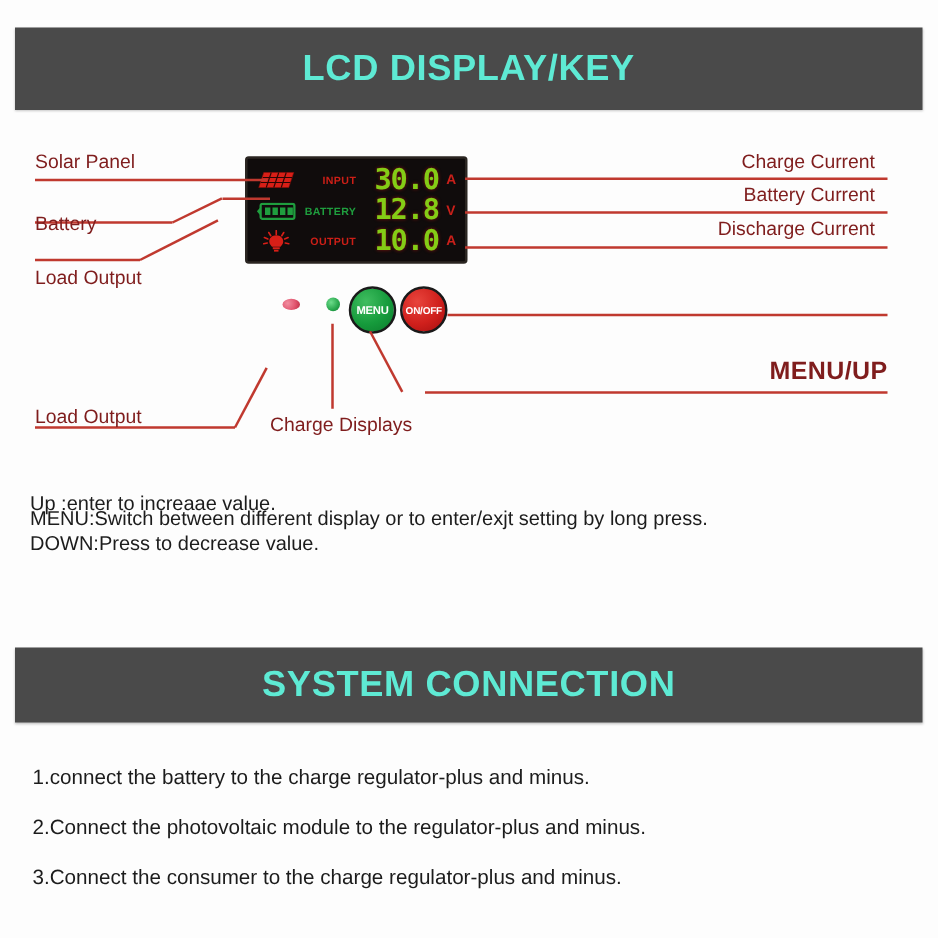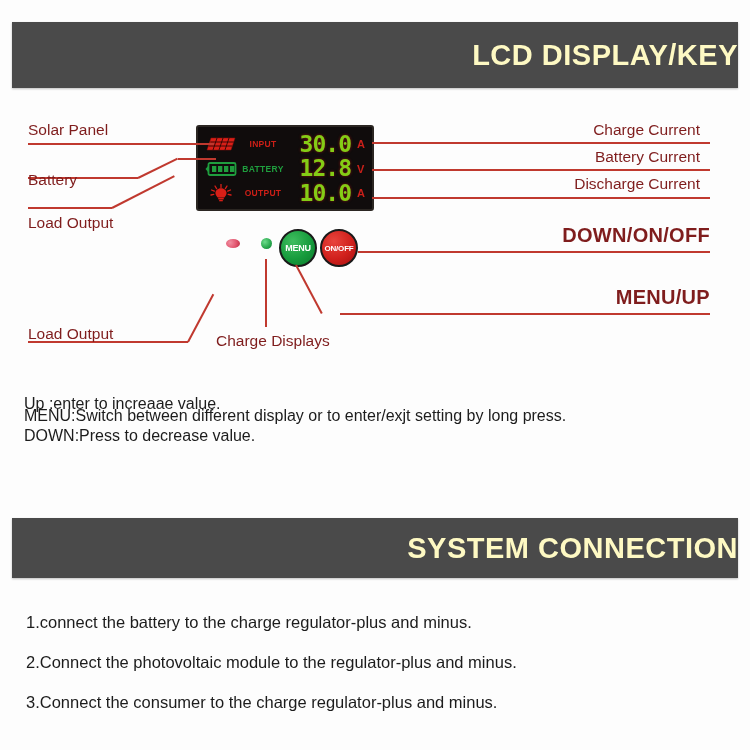--- a/index.html
+++ b/index.html
@@ -17,24 +17,24 @@
   #root {
     position: relative;
     width: 750px;
     height: 750px;
   }
 
   
   .section-bar {
     position: absolute;
     background: #4a4a4a;
-    color: #fef9c3;
+    color: #5eead4;
     display: flex;
     align-items: center;
-    justify-content: flex-end;
+    justify-content: center;
     letter-spacing: 0.5px;
     box-shadow: 0 1px 2px rgba(0,0,0,0.25);
   }
   #lcd-header-bar {
     left: 12px;
     top: 22px;
     width: 726px;
     height: 66px;
     font-size: 29px;
     font-weight: bold;
@@ -76,21 +76,21 @@
     display: flex;
     align-items: center;
     justify-content: center;
   }
   .lcd-tag {
     font-size: 8.5px;
     font-weight: bold;
     letter-spacing: 0.3px;
     width: 44px;
     flex: 0 0 44px;
-    text-align: center;
+    text-align: right;
     padding-left: 3px;
   }
   .tag-red { color: #cc1f17; }
   .tag-green { color: #1f9e3e; }
   .lcd-value {
     color: #84cc16;
     font-family: "DejaVu Sans Mono", monospace;
     font-size: 23px;
     font-weight: bold;
     letter-spacing: -1px;
@@ -320,23 +320,20 @@
 
   <div class="callout-label label-right" style="right:50px; top:121px;">
     <span>Charge Current</span>
   </div>
   <div class="callout-label label-right" style="right:50px; top:148px;">
     <span>Battery Current</span>
   </div>
   <div class="callout-label label-right" style="right:50px; top:175px;">
     <span>Discharge Current</span>
   </div>
-  <div class="callout-label label-right label-big" style="right:40px; top:224px;">
-    <span>DOWN/ON/OFF</span>
-  </div>
   <div class="callout-label label-right label-big" style="right:40px; top:286px;">
     <span>MENU/UP</span>
   </div>
 
   <div class="instr-line" style="left:24px; top:363px;margin-top:44px;">
     <span>MENU:Switch between different display or to enter/exjt setting by long press.</span>
   </div>
   <div class="instr-line" style="left:24px; top:395px;">
     <span>Up      :enter to increaae value.</span>
   </div>

